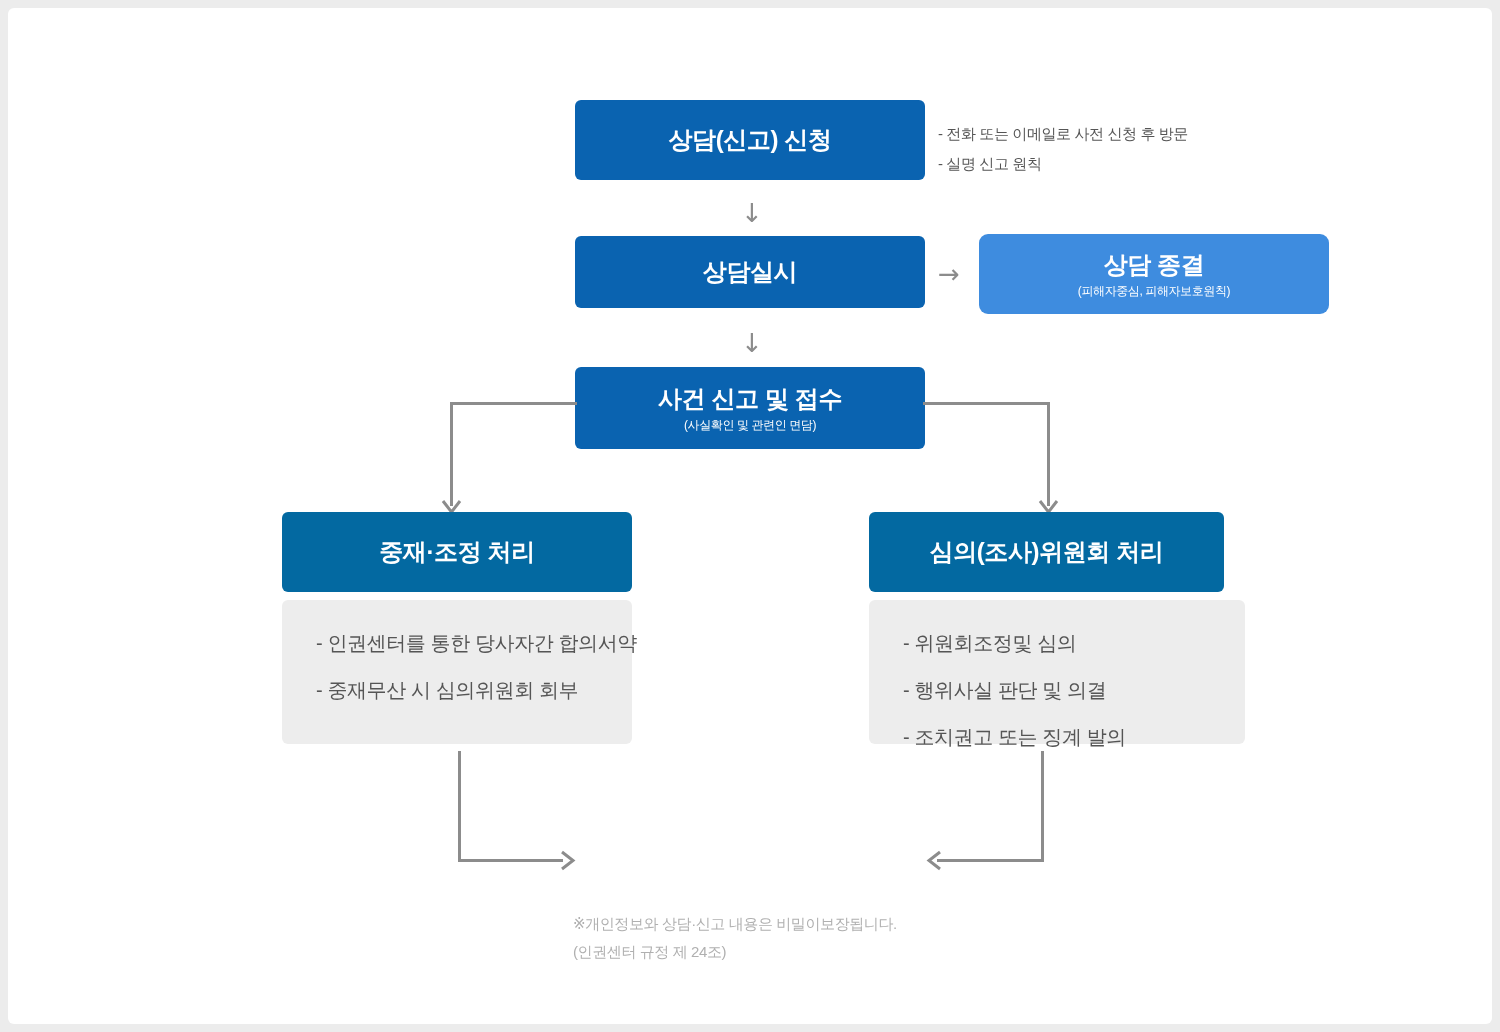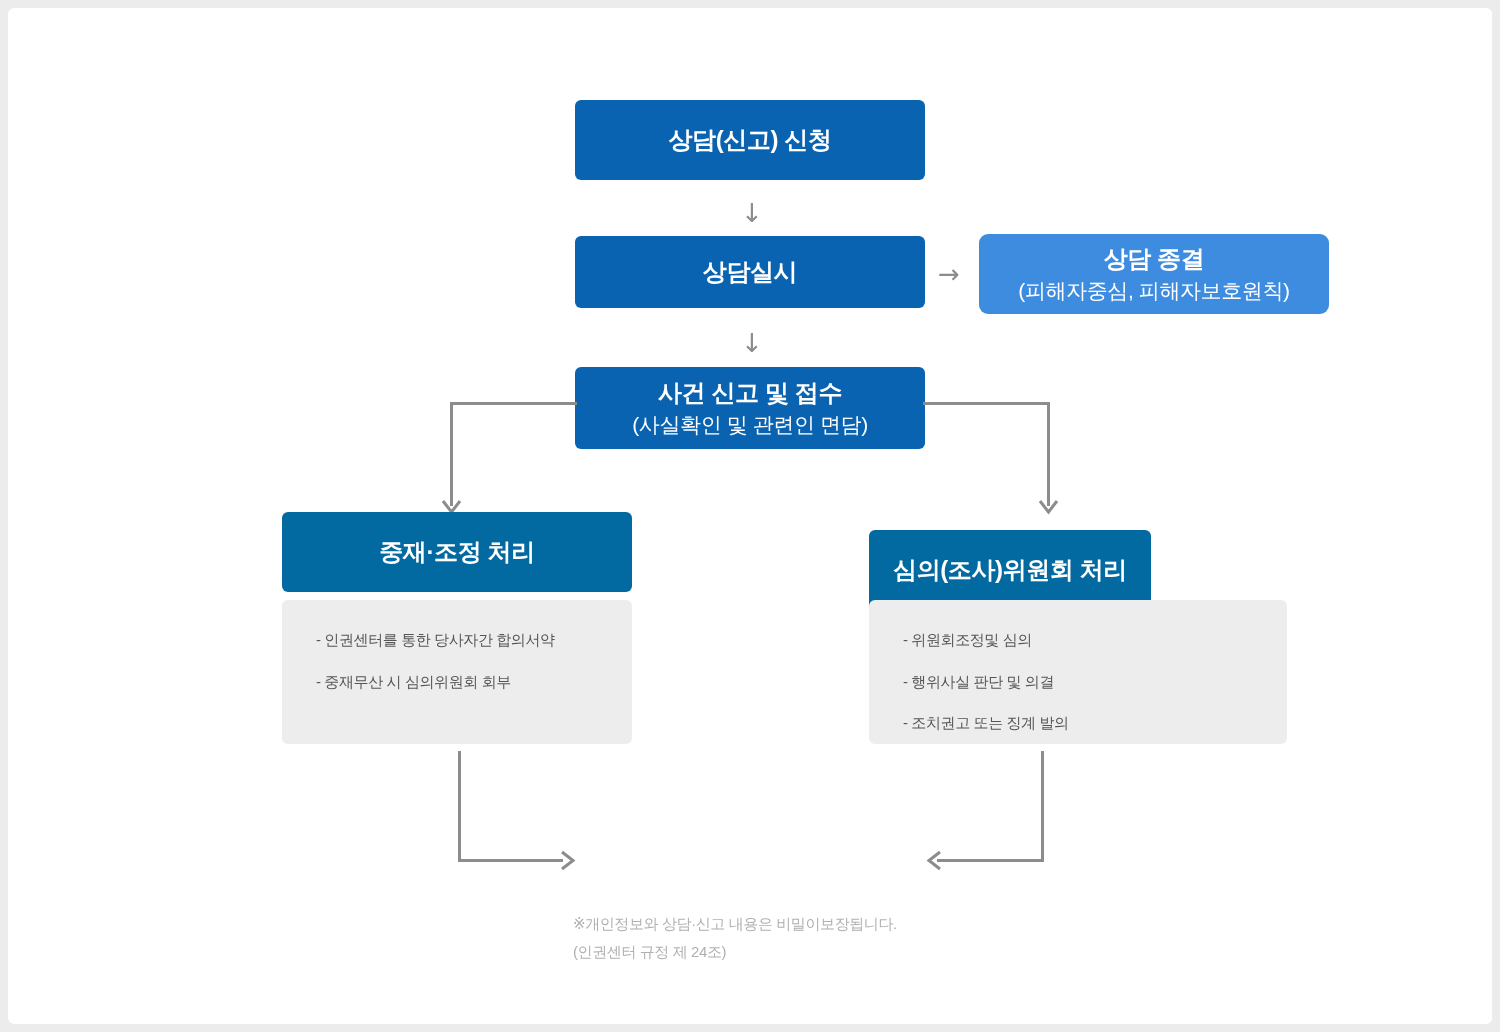--- a/index.html
+++ b/index.html
@@ -45,40 +45,40 @@
     color: #ffffff;
     line-height: 1.25;
   }
   .node .title {
     font-size: 24px;
     font-weight: bold;
     letter-spacing: -0.4px;
     white-space: nowrap;
   }
   .node .subtitle {
-    font-size: 21px;
+    font-size: 12px;
     font-weight: normal;
     letter-spacing: -0.4px;
     margin-top: 4px;
     white-space: nowrap;
   }
   .node.primary   { background: #0a63b0; }
   .node.secondary { background: #3e8cdf; border-radius: 9px; }
   .node.accent    { background: #0369a1; }
 
   
   .detail-panel {
     position: absolute;
     box-sizing: border-box;
     background: #ededed;
     border-radius: 6px;
     padding: 32px 34px 0 34px;
   }
   .detail-panel .detail-line {
-    font-size: 15px;
+    font-size: 20px;
     color: #555555;
     letter-spacing: -0.4px;
     line-height: 1.1;
     margin-bottom: 25px;
     white-space: nowrap;
   }
 
   
   .note-list {
     position: absolute;
@@ -125,20 +125,24 @@
 </head>
 <body>
 
 <div id="page-frame">
   <div id="canvas">
 
     <div class="node primary" style="left:567px; top:92px; width:350px; height:80px;">
       <span class="title">상담(신고) 신청</span>
     </div>
 
+    <div class="note-list" style="left:930px; top:118px; width:400px;">
+      <div class="note-line">- 전화 또는 이메일로 사전 신청 후 방문</div>
+      <div class="note-line">- 실명 신고 원칙</div>
+    </div>
 
     <div class="arrow-glyph" style="left:733px; top:192px;">↓</div>
 
     <div class="node primary" style="left:567px; top:228px; width:350px; height:72px;">
       <span class="title">상담실시</span>
     </div>
 
     <div class="arrow-glyph" style="left:930px; top:253px;">→</div>
 
     <div class="node secondary" style="left:971px; top:226px; width:350px; height:80px;">
@@ -167,25 +171,25 @@
 
     <div class="node accent" style="left:274px; top:504px; width:350px; height:80px;">
       <span class="title">중재·조정 처리</span>
     </div>
 
     <div class="detail-panel" style="left:274px; top:592px; width:350px; height:144px;">
       <div class="detail-line">- 인권센터를 통한 당사자간 합의서약</div>
       <div class="detail-line">- 중재무산 시 심의위원회 회부</div>
     </div>
 
-    <div class="node accent" style="left:861px; top:522px; width:282px; height:80px;">
+    <div class="node accent" style="left:861px; top:504px; width:355px; height:80px;">
       <span class="title">심의(조사)위원회 처리</span>
     </div>
 
-    <div class="detail-panel" style="left:861px; top:592px; width:418px; height:144px;">
+    <div class="detail-panel" style="left:861px; top:592px; width:376px; height:144px;">
       <div class="detail-line">- 위원회조정및 심의</div>
       <div class="detail-line">- 행위사실 판단 및 의결</div>
       <div class="detail-line">- 조치권고 또는 징계 발의</div>
     </div>
 
     <div class="conn v" style="left:450px; top:743px; height:111px;"></div>
     <div class="conn h" style="left:450px; top:851px; width:105px;"></div>
     <svg class="arrowhead" style="left:546px; top:841px; width:22px; height:24px;" viewBox="0 0 22 24">
       <polyline points="8,3 19,11.5 8,20"></polyline>
     </svg>

